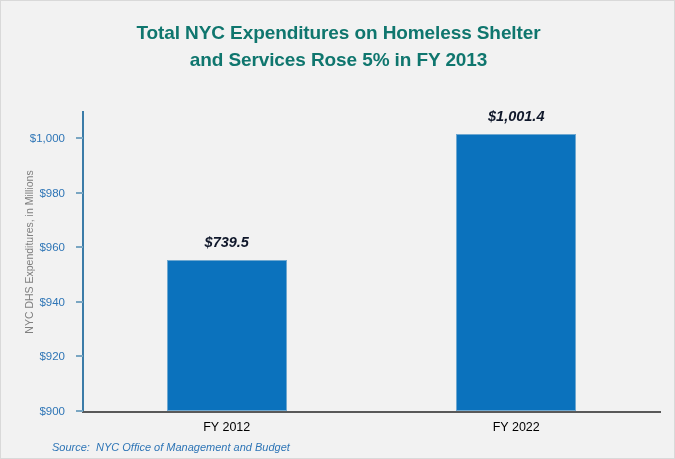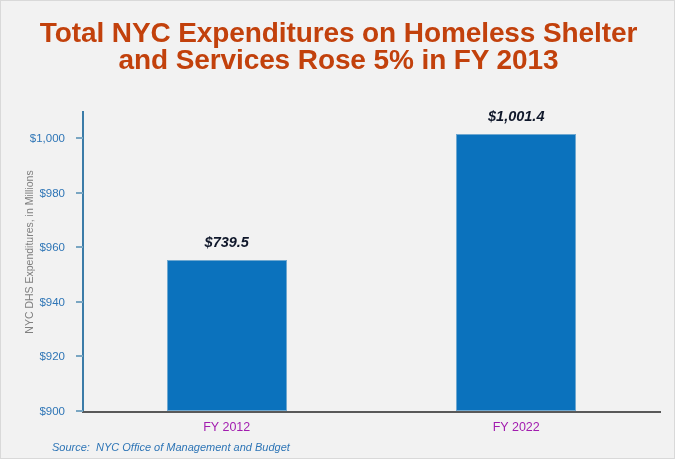--- a/index.html
+++ b/index.html
@@ -21,22 +21,22 @@
     overflow: hidden;
   }
 
   
   .chart-title {
     position: absolute;
     left: 0;
     top: 18px;
     width: 675px;
     text-align: center;
-    color: #c2410c;
-    font-size: 28px;
+    color: #0f766e;
+    font-size: 19px;
     font-weight: bold;
     line-height: 27px;
     letter-spacing: -0.1px;
     white-space: pre-line;
   }
 
   
   .y-axis-title {
     position: absolute;
     left: -72px;
@@ -103,21 +103,21 @@
     font-size: 14.5px;
     font-weight: bold;
     font-style: italic;
     white-space: nowrap;
   }
 
   .x-tick-label {
     position: absolute;
     top: 419px;
     text-align: center;
-    color: #a21caf;
+    color: #000000;
     font-size: 12.5px;
     white-space: nowrap;
   }
 
   
   .source-note {
     position: absolute;
     left: 7px;
     top: 440px;
     color: #2e75b6;

